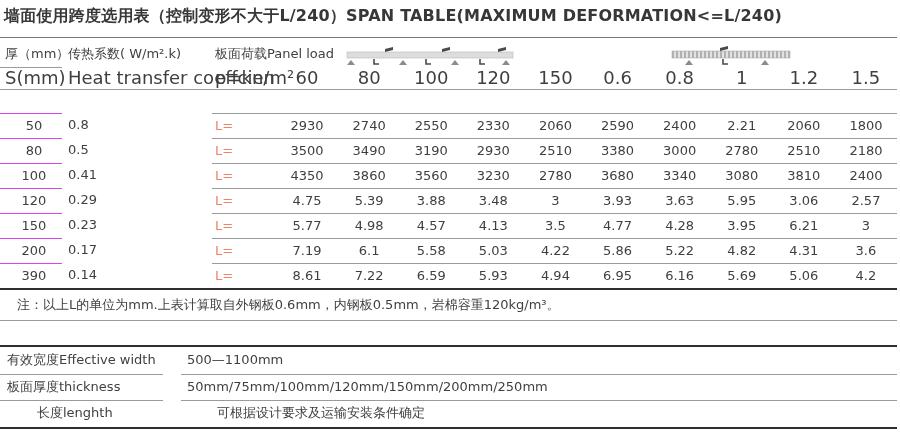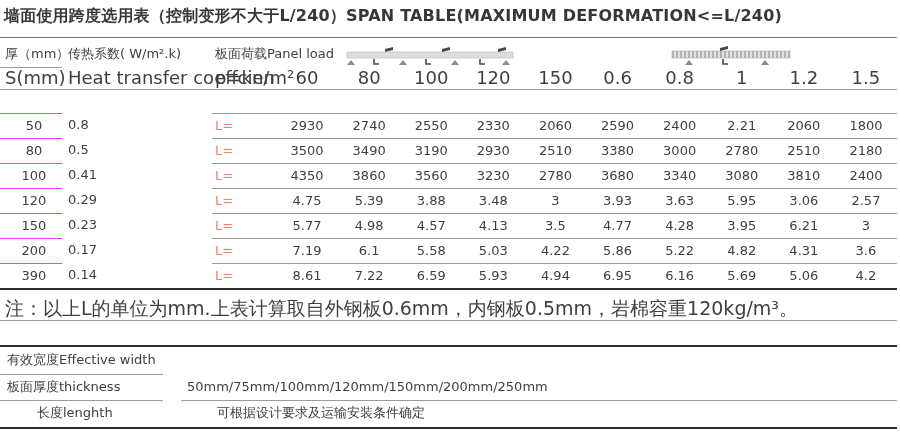--- a/index.html
+++ b/index.html
@@ -32,21 +32,21 @@
 
   
   .tbody { position:absolute; left:0; top:113px; width:897px; border-bottom:2.5px solid #2e2e2e; }
   .drow { display:grid; grid-template-columns:62px 150px 64px repeat(10,1fr); height:25px; line-height:24px; font-size:13px; }
   .drow .c1 { border-top:1px solid #d946ef; padding-left:6px;text-align:center; }
   .drow .c2 { padding-left:6px; }
   .drow .cL { border-top:1px solid #9b9b9b; padding-left:3px; color:#F08366; }
   .drow .cv { border-top:1px solid #9b9b9b; text-align:center; }
 
   
-  .note { position:absolute; left:5px; top:296px; font-size:19px; white-space:nowrap; }
+  .note { position:absolute; left:17px; top:296px; font-size:13px; white-space:nowrap; }
   .note-line { position:absolute; left:0; top:320px; width:897px; border-top:1px solid #9b9b9b; }
 
   
   .spec { position:absolute; left:0; top:345px; width:897px; border-top:2.5px solid #2e2e2e; border-bottom:2.5px solid #2e2e2e; }
   .srow { display:grid; grid-template-columns:163px 18px auto; height:26.5px; line-height:26.5px; font-size:13px; }
   .srow .sl { padding-left:7px; border-bottom:1px solid #9b9b9b; white-space:nowrap; }
   .srow .sv { padding-left:6px; border-bottom:1px solid #9b9b9b; white-space:nowrap; }
   .srow:last-child .sl, .srow:last-child .sv { border-bottom:none;margin-left:30px; }
 </style>
 </head>
@@ -220,20 +220,21 @@
     </div>
   </div>
 
   <div class="note">注：以上L的单位为mm.上表计算取自外钢板0.6mm，内钢板0.5mm，岩棉容重120kg/m³。</div>
   <div class="note-line"></div>
 
   <div class="spec">
     <div class="srow">
       <div class="sl">有效宽度Effective width</div>
       <div class="sgap"></div>
+      <div class="sv">500—1100mm</div>
     </div>
     <div class="srow">
       <div class="sl">板面厚度thickness</div>
       <div class="sgap"></div>
       <div class="sv">50mm/75mm/100mm/120mm/150mm/200mm/250mm</div>
     </div>
     <div class="srow">
       <div class="sl">长度lenghth</div>
       <div class="sgap"></div>
       <div class="sv">可根据设计要求及运输安装条件确定</div>

